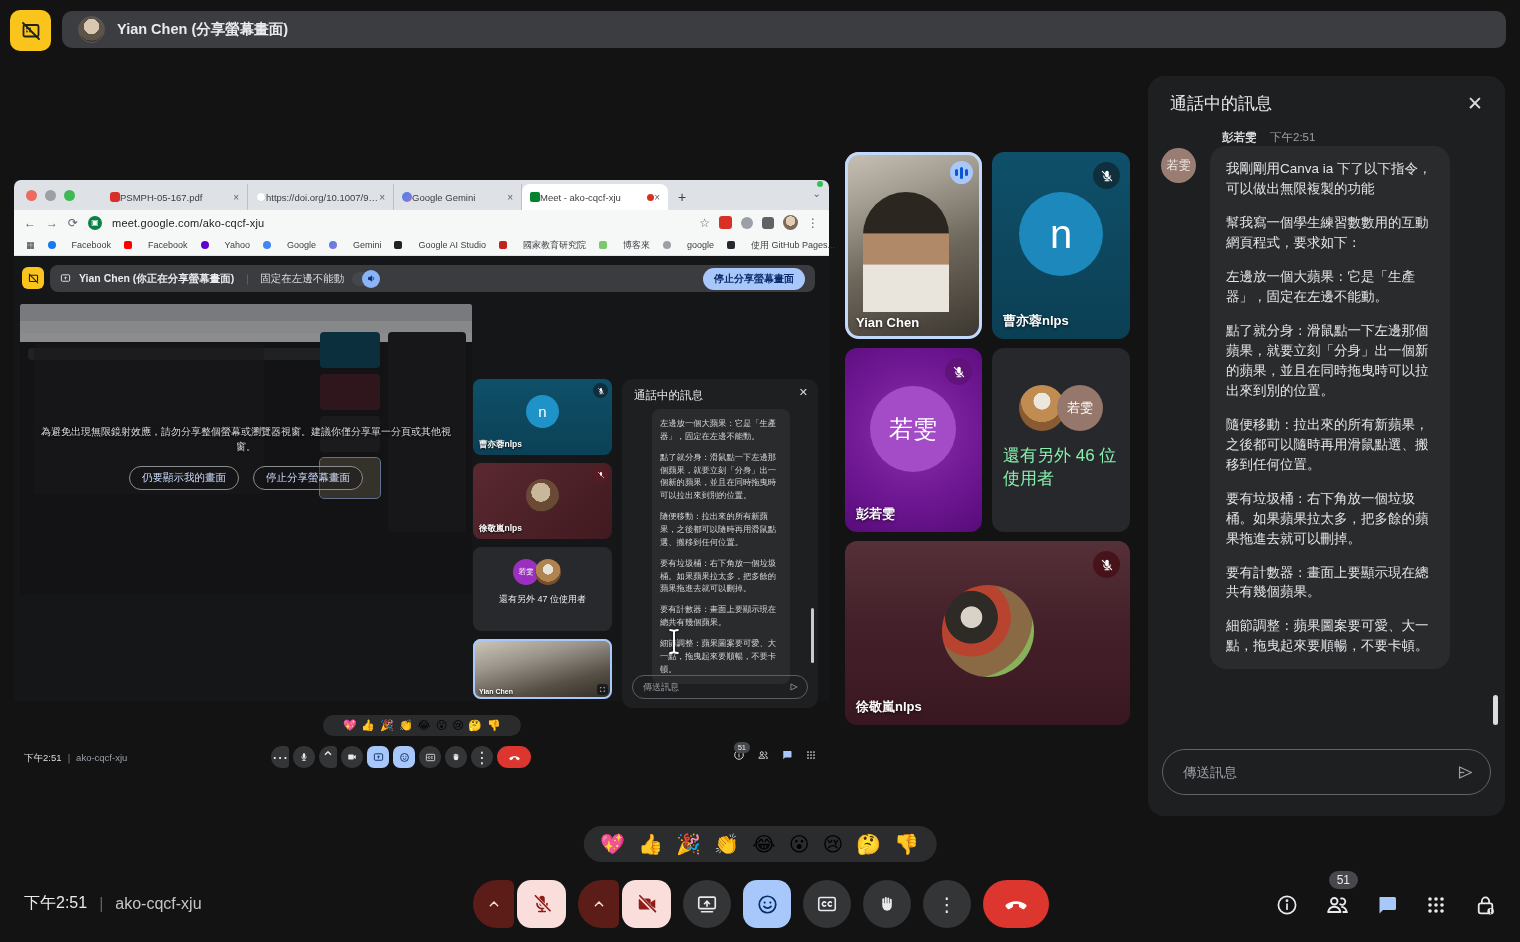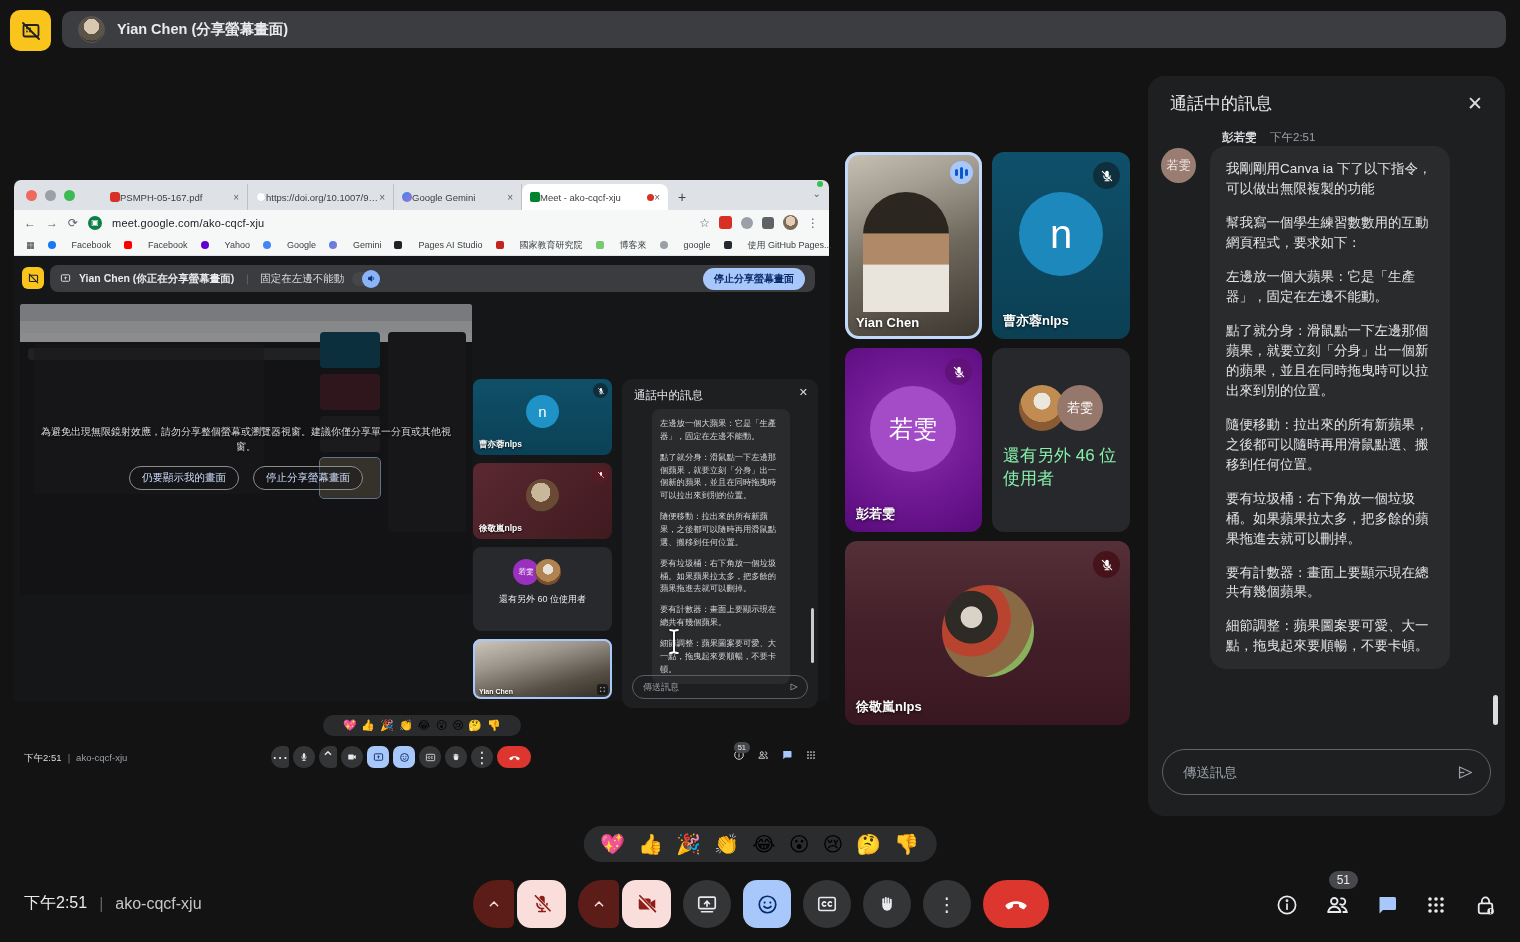--- a/index.html
+++ b/index.html
@@ -254,21 +254,21 @@
     <span class="bm">
         <i style="background:#4285f4;border-radius:50%"></i>
         <span>Google</span>
       </span>
     <span class="bm">
         <i style="background:linear-gradient(135deg,#4285f4,#9b72cb);border-radius:50%"></i>
         <span>Gemini</span>
       </span>
     <span class="bm">
         <i style="background:#202124"></i>
-        <span>Pages AI Studio</span>
+        <span>Google AI Studio</span>
       </span>
     <span class="bm">
         <i style="background:#c5221f"></i>
         <span>國家教育研究院</span>
       </span>
     <span class="bm">
         <i style="background:#7bc96f"></i>
         <span>博客來</span>
       </span>
     <span class="bm">
@@ -356,21 +356,21 @@
       <div class="mic" style="background:rgba(90,25,35,.9)">
           <svg width="8" height="8" viewBox="0 0 24 24" fill="currentColor">
             <path d="M12 14.5a3 3 0 0 0 3-3V6a3 3 0 0 0-6 0v5.5a3 3 0 0 0 3 3z"></path>
             <path d="M4 4l16 16" stroke="currentColor" stroke-width="1.8" stroke-linecap="round"></path>
           </svg>
         </div>
     </div>
     <div class="ab itile" style="top:291px;height:84px;background:#28292c">
       <div class="iav" style="width:26px;height:26px;background:#9b30c0;position:absolute;left:40px;top:12px;font-size:7.5px">若雯</div>
       <div class="iav" style="width:26px;height:26px;background:radial-gradient(circle at 50% 40%,#e8e3da 0 25%,#b08350 26% 60%,#7a4f2e 61%);position:absolute;left:62px;top:12px"></div>
-      <div style="position:absolute;left:0;right:0;top:46px;text-align:center;color:#e8eaed;font-size:9px">還有另外 60 位使用者</div>
+      <div style="position:absolute;left:0;right:0;top:46px;text-align:center;color:#e8eaed;font-size:9px">還有另外 47 位使用者</div>
     </div>
     <div class="ab itile" style="top:383px;height:60px;background:linear-gradient(165deg,#cfc9bd 0%,#9a948a 35%,#564f45 70%,#2e2a25 100%);outline:2px solid #a8c7fa;outline-offset:-2px">
       <div class="nm" style="font-size:7px">Yian Chen</div>
       <div style="position:absolute;right:4px;bottom:4px;width:11px;height:11px;border-radius:3px;background:rgba(20,20,22,.8);color:#fff;font-size:7px;display:flex;align-items:center;justify-content:center">⛶</div>
     </div>
 
     <div class="ab ichat">
       <div class="hd">通話中的訊息</div>
       <div class="cx">✕</div>
       <div class="ibub">

